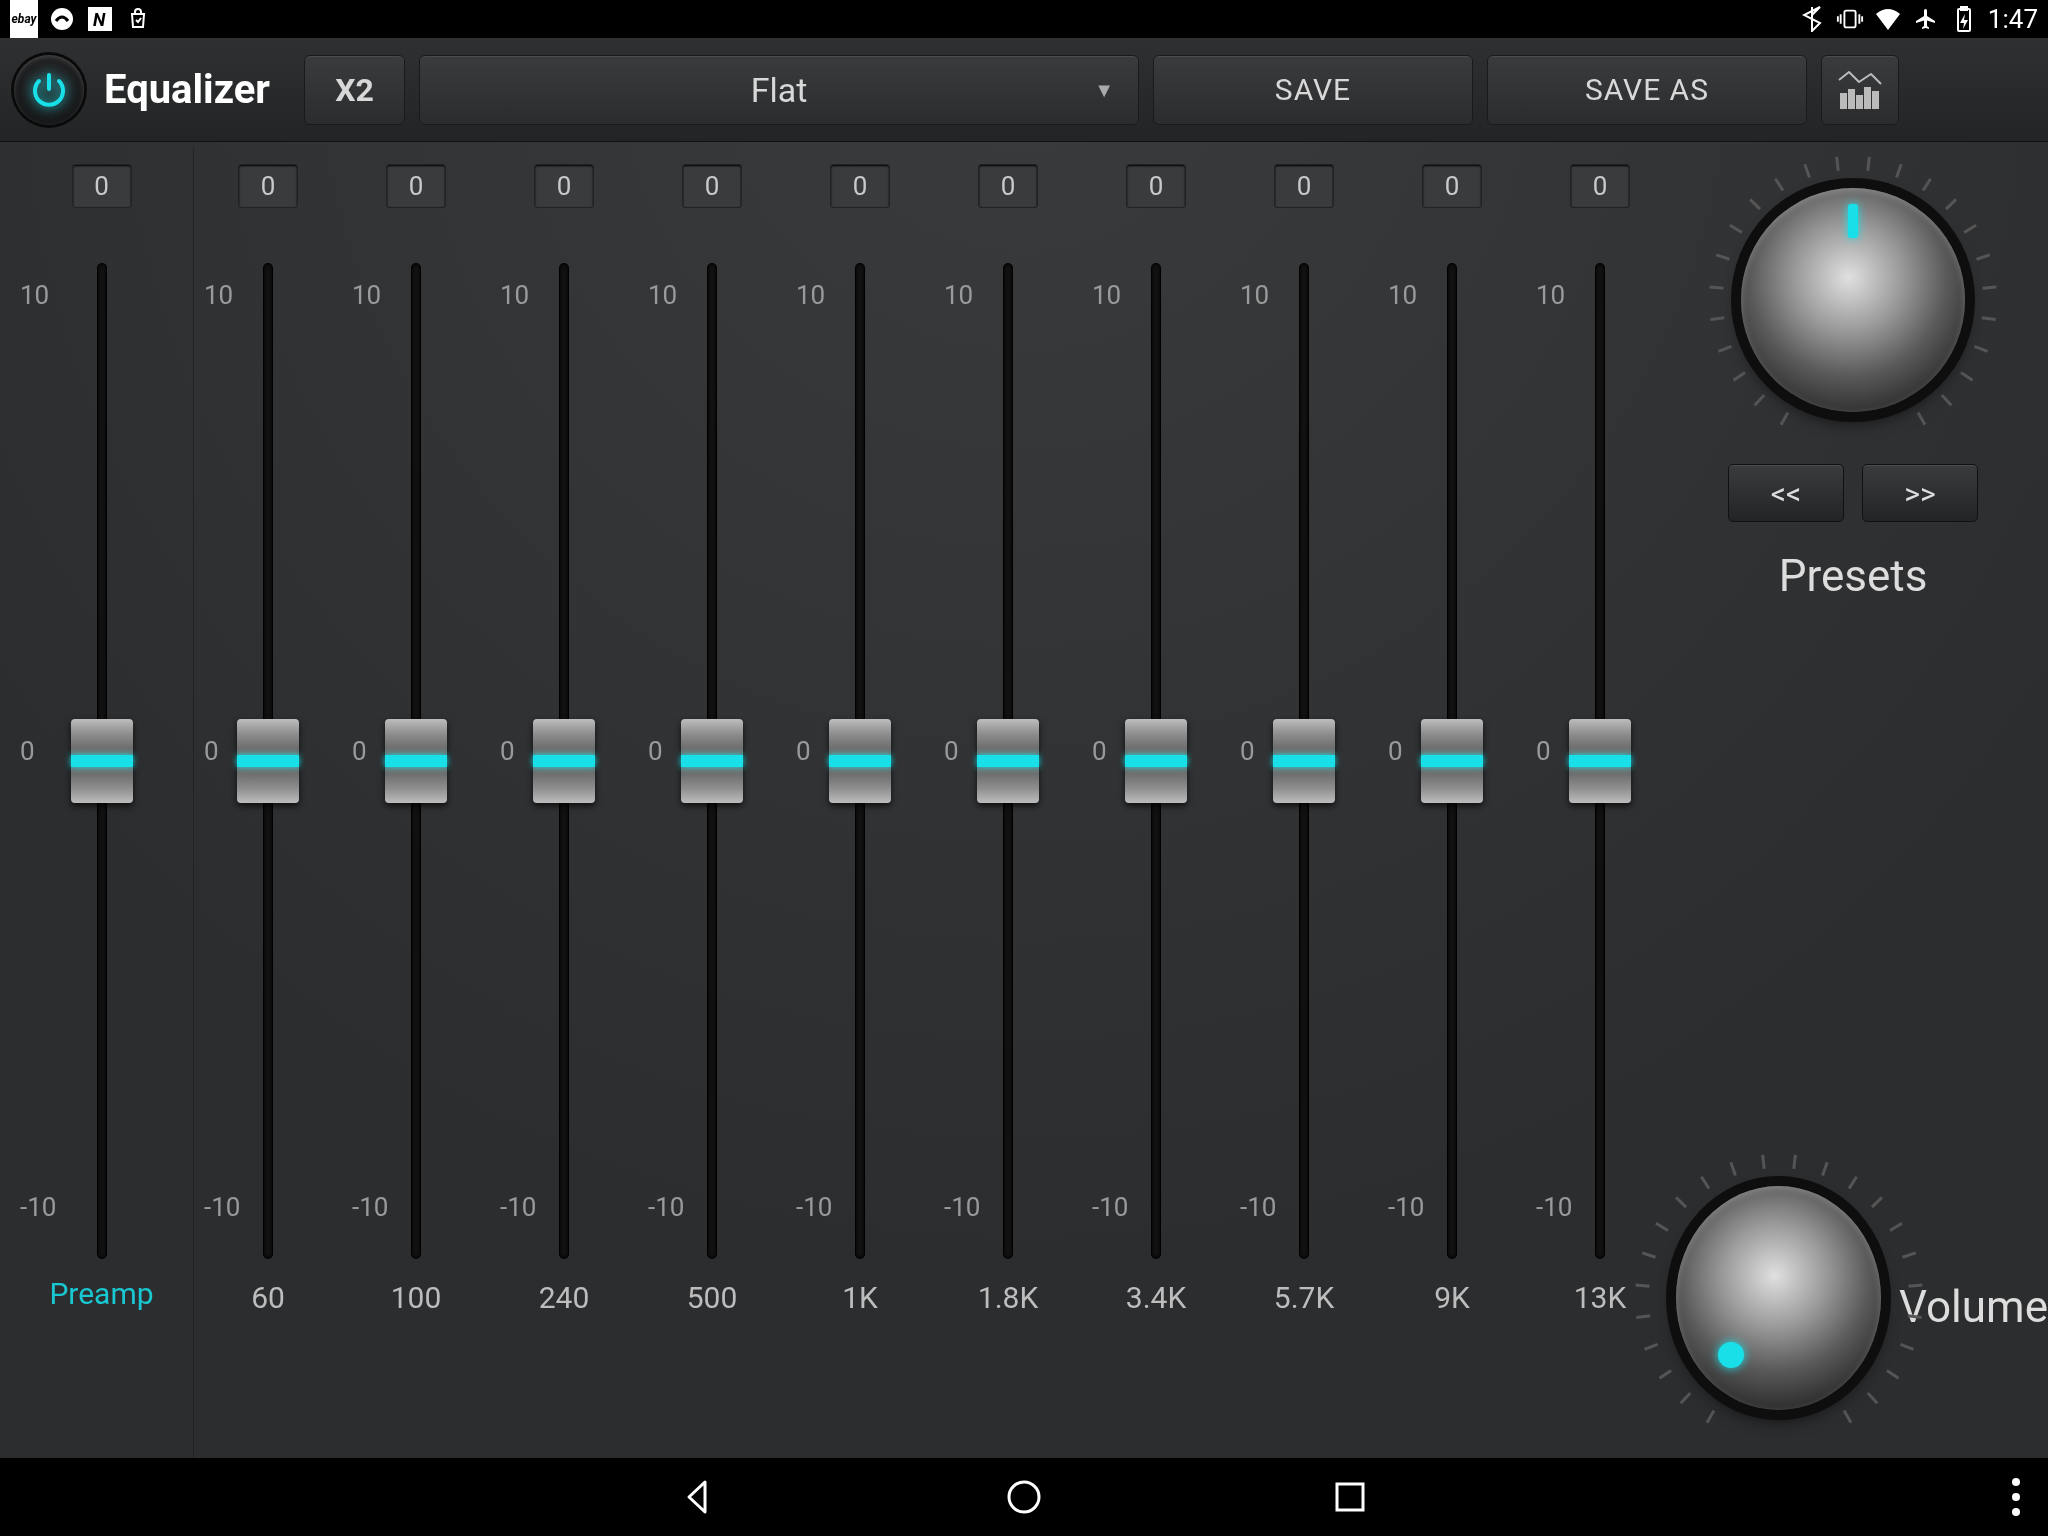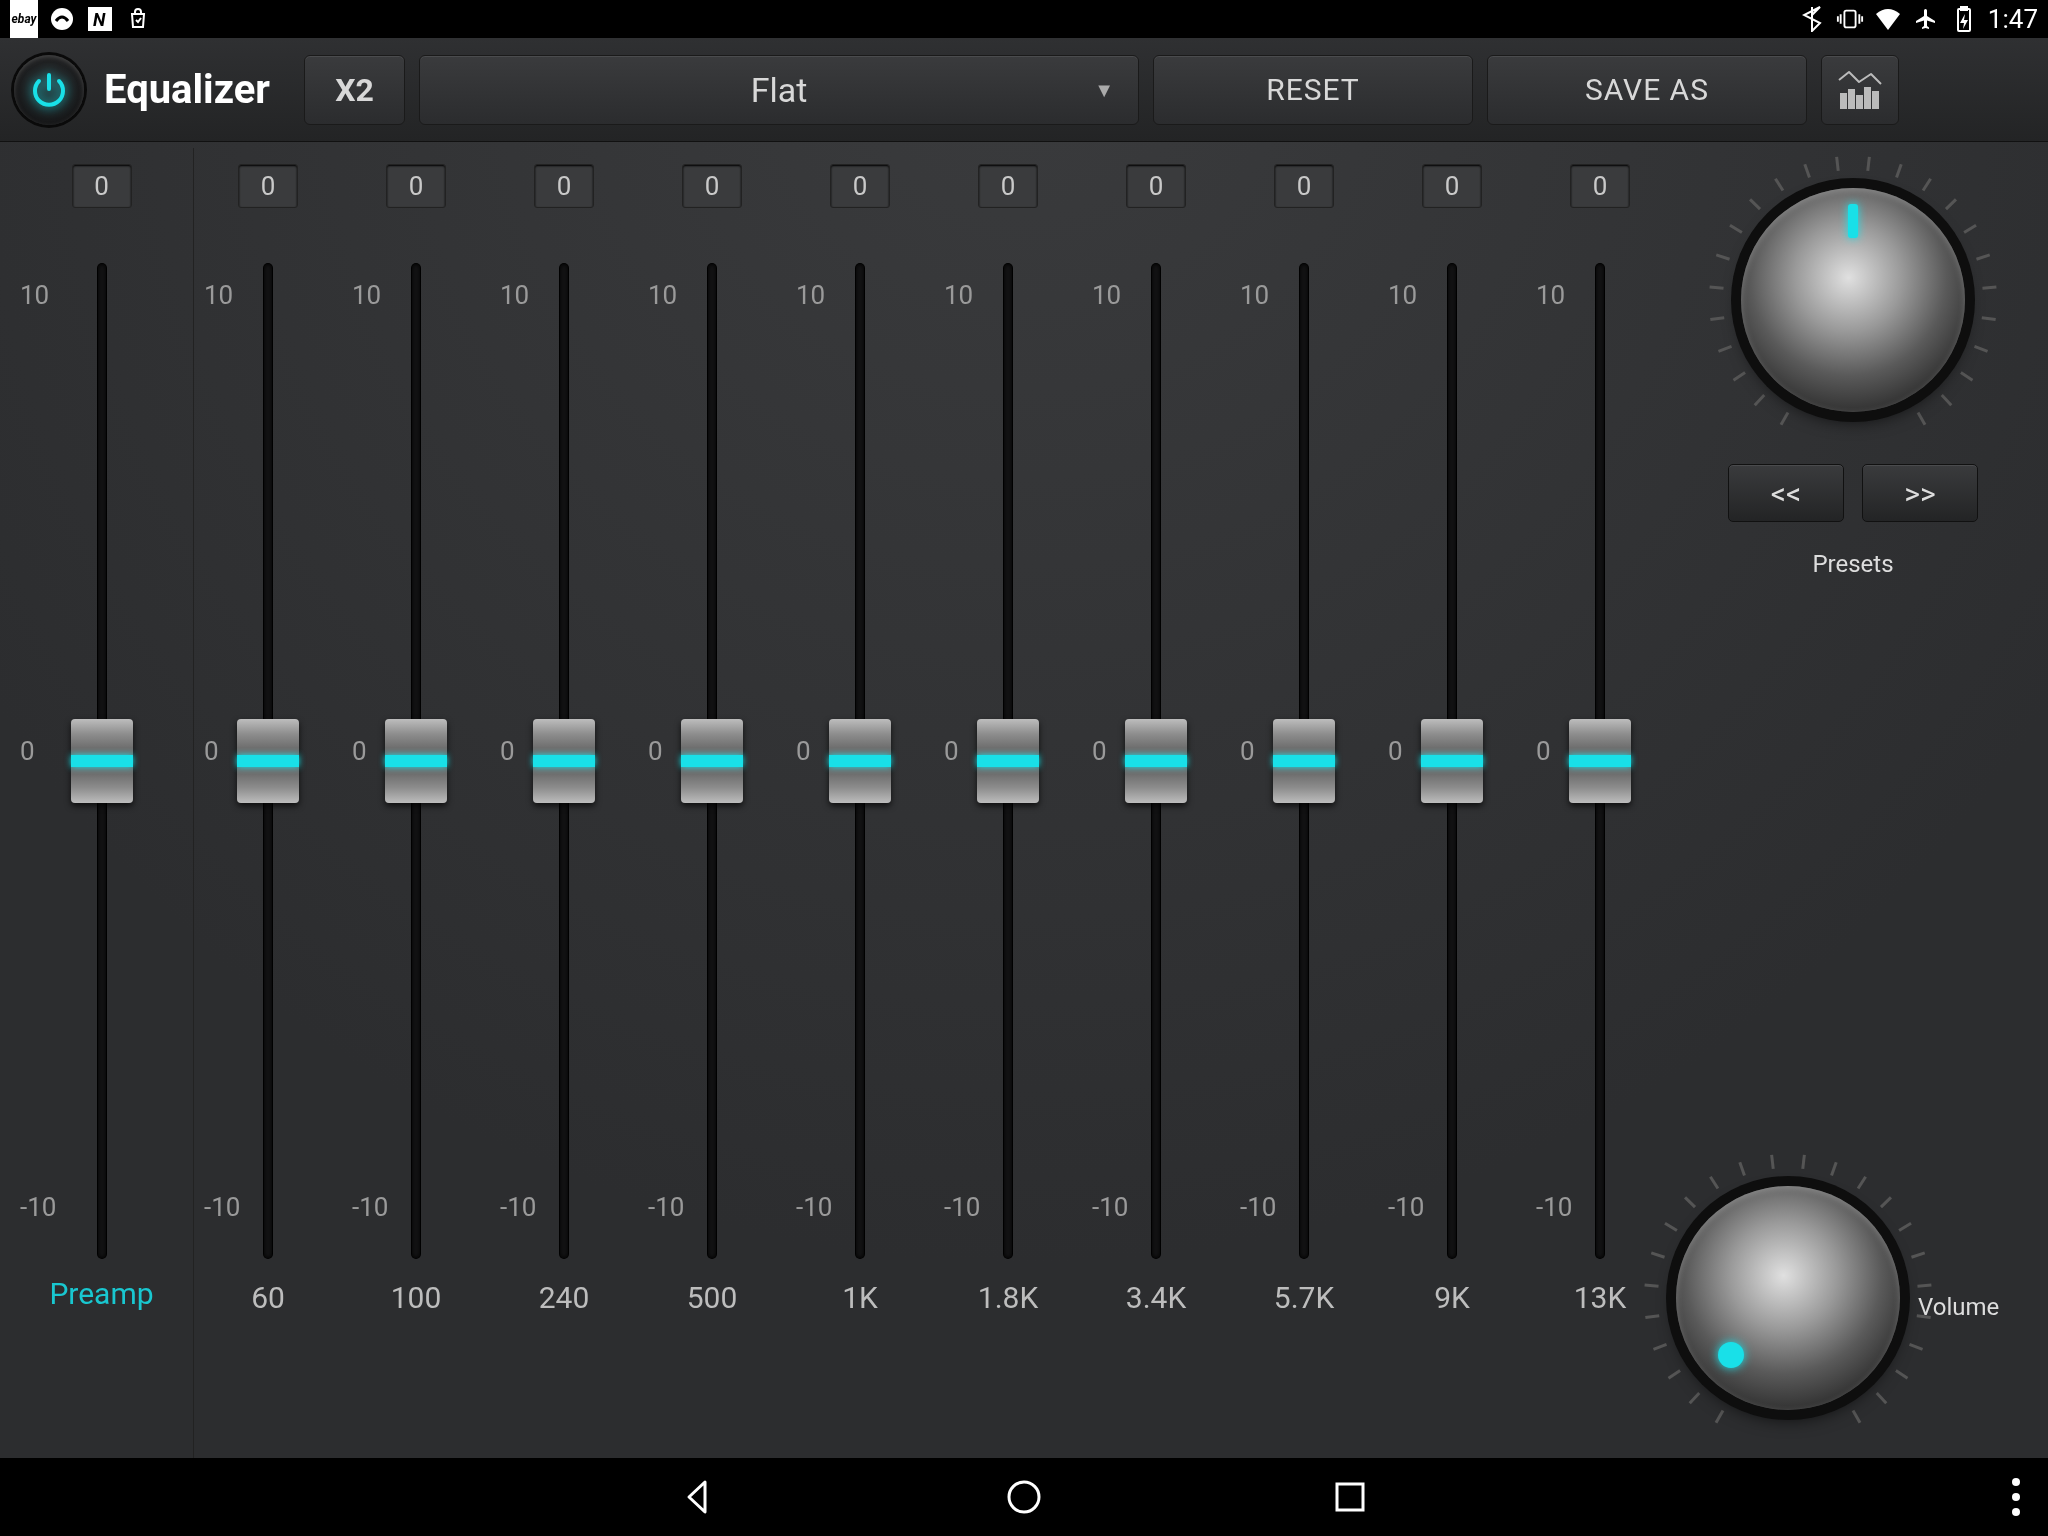--- a/index.html
+++ b/index.html
@@ -35,21 +35,21 @@
   .freq-label { color:#bdbdbd; font-size:30px; margin-top:8px;}
   .preamp-label { color:#19c7d0; font-size:30px; margin-top:4px;}
   .side { position:absolute; right:0; top:0; width:390px; height:100%; padding-top:28px; display:flex; flex-direction:column; align-items:center;}
   .knob-shell { position:relative; width:260px; height:260px;}
   .knob-ticks { position:absolute; inset:-14px; }
   .knob { position:absolute; inset:18px; border-radius:50%; background: radial-gradient(circle at 48% 40%, #e0e0e0 0%, #9a9a9a 30%, #5a5a5a 55%, #2a2a2a 80%); box-shadow: 0 0 0 10px #0e0e0e, 0 8px 18px rgba(0,0,0,.8), inset 0 2px 6px rgba(255,255,255,.25);}
   .knob-mark-cyan { position:absolute; top:16px; left:50%; transform:translateX(-50%); width:10px; height:34px; background:#19e0e8; border-radius:3px; box-shadow:0 0 8px #19e0e8;}
   .knob-dot-cyan { position:absolute; width:26px; height:26px; border-radius:50%; background:#19e0e8; box-shadow:0 0 10px #19e0e8; bottom:42px; left:42px;}
   .preset-nav { display:flex; gap:18px; margin-top:34px;}
   .nav-btn { width:116px; height:58px; background: linear-gradient(#3a3b3d,#232425); border:1px solid #111; border-radius:5px; color:#ddd; font-size:30px; display:flex;align-items:center;justify-content:center; box-shadow: inset 0 1px 0 #4a4b4d;}
-  .side-label { color:#ddd; font-size:24px; margin-top:28px;}
+  .side-label { color:#ddd; font-size:44px; margin-top:28px;}
   .volume-block { position:absolute; bottom:30px; right:0; width:390px; display:flex; flex-direction:row; align-items:center;}
   .navbar { height:78px; background:#000; display:flex; align-items:center; justify-content:center; gap:280px; color:#fff; position:relative;}
   .nav-icon { width:46px; height:46px; display:flex; align-items:center; justify-content:center;}
   .dots { position:absolute; right:28px; top:50%; transform:translateY(-50%); display:flex; flex-direction:column; gap:7px;}
   .dots span { width:8px; height:8px; background:#fff; border-radius:50%; display:block;}
   .tick-ring div { position:absolute; width:3px; height:14px; background:#555; left:50%; top:0; transform-origin: 50% 130px;}
 </style>
 </head>
 <body>
 
@@ -116,21 +116,21 @@
           <path d="M21 6v14"></path>
           <path d="M11 12a14 14 0 1020 0"></path>
         </svg>
     </div>
     <div class="title">Equalizer</div>
     <div class="btn btn-x2">X2</div>
     <div class="btn preset-select">
       <span>Flat</span>
       <span class="caret">▼</span>
     </div>
-    <div class="btn btn-wide">RESET</div>
+    <div class="btn btn-wide">SAVE</div>
     <div class="btn btn-wide">SAVE AS</div>
     <div class="btn btn-icon">
       <svg width="46" height="40" viewBox="0 0 46 40" fill="none" stroke="#bbb" stroke-width="2">
         <path d="M2 10 L12 2 L22 12 L34 4 L44 14" stroke-linejoin="round"></path>
         <rect x="4" y="24" width="5" height="14" fill="#bbb"></rect>
           <rect x="12" y="20" width="5" height="18" fill="#bbb"></rect>
         <rect x="20" y="26" width="5" height="12" fill="#bbb"></rect>
           <rect x="28" y="18" width="5" height="20" fill="#bbb"></rect>
         <rect x="36" y="22" width="5" height="16" fill="#bbb"></rect>
       </svg>

